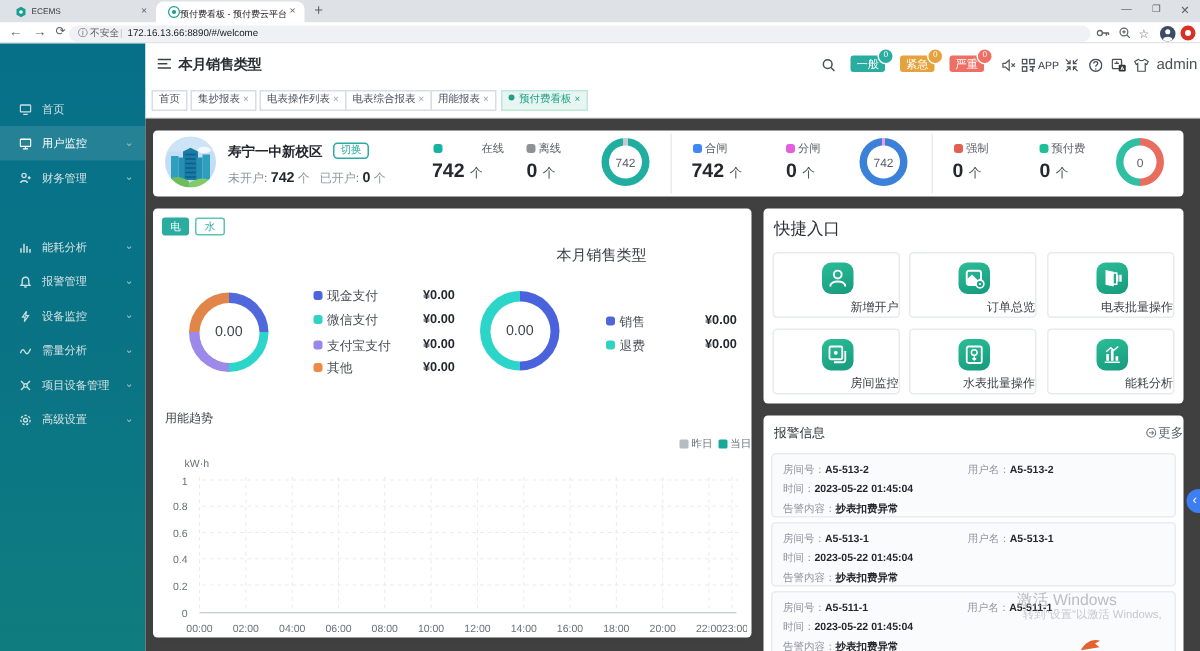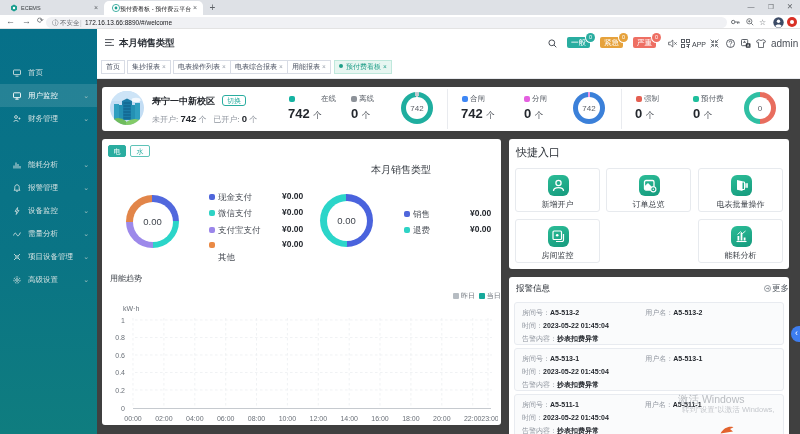--- a/index.html
+++ b/index.html
@@ -45,21 +45,21 @@
 .vdiv { position:absolute; width:1px; background:#e9ebef; }
 .donut { position:absolute; border-radius:50%; }
 .donut .hole { position:absolute; background:#fff; border-radius:50%; display:flex; align-items:center; justify-content:center; color:#5a5e66; }
 
 .lgdot { position:absolute; width:6px; height:6px; border-radius:2px; }
 .lgtxt { position:absolute; font-size:8.5px; color:#4a4f57; }
 .lgval { position:absolute; font-size:8.5px; font-weight:bold; color:#24282e; }
 
 .qbtn { position:absolute; width:85px; height:44px; border:1px solid #e7eaee; border-radius:3px; background:#fff; }
 .qico { position:absolute; left:32px; top:6px; width:21px; height:21px; border-radius:6px; background:linear-gradient(160deg,#2cbd97,#159a7d); }
-.qlbl { position:absolute; left:0; top:30px; width:100%; text-align:center; font-size:8px; color:#3a3f46; }
+.qlbl { position:absolute; left:0; top:30px; width:100%; text-align:right; font-size:8px; color:#3a3f46; }
 
 .aitem { position:absolute; left:5px; width:270px; height:43px; background:#fafbfc; border:1px solid #e8ebf0; border-radius:3px; font-size:7px; }
 .aitem .gl { color:#8f959e; }
 .aitem .gv { color:#24282e; font-weight:bold; }
 .arow { position:absolute; left:7px; white-space:nowrap; }
 </style>
 </head>
 <body>
 <div id="stage">
 
@@ -309,21 +309,21 @@
       <div class="lgdot" style="left:107px;top:55px;background:#4f66db;"></div>
       <span class="lgtxt" style="left:116px;top:53px;">现金支付</span>
       <span class="lgval" style="left:180px;top:52px;">¥0.00</span>
       <div class="lgdot" style="left:107px;top:71px;background:#2ed3c5;"></div>
       <span class="lgtxt" style="left:116px;top:69px;">微信支付</span>
       <span class="lgval" style="left:180px;top:68px;">¥0.00</span>
       <div class="lgdot" style="left:107px;top:88px;background:#9b86ea;"></div>
       <span class="lgtxt" style="left:116px;top:86px;">支付宝支付</span>
       <span class="lgval" style="left:180px;top:85px;">¥0.00</span>
       <div class="lgdot" style="left:107px;top:103px;background:#ea8a45;"></div>
-      <span class="lgtxt" style="left:116px;top:101px;margin-top:12px;">其他</span>
+      <span class="lgtxt" style="left:116px;top:101px;">其他</span>
       <span class="lgval" style="left:180px;top:100px;">¥0.00</span>
 
       <div class="abs" style="left:219px;top:24px;width:160px;text-align:center;font-size:10px;color:#3a3f46;">本月销售类型</div>
       <div class="donut" style="left:218px;top:55px;width:53px;height:53px;background:conic-gradient(#4a63dd 0deg 180deg,#2bd5c9 180deg 360deg);">
         <div class="hole" style="left:6.5px;top:6.5px;width:40px;height:40px;font-size:9.5px;color:#41464e;">0.00</div>
       </div>
       <div class="lgdot" style="left:302px;top:72px;background:#4f66db;"></div>
       <span class="lgtxt" style="left:311px;top:70px;">销售</span>
       <span class="lgval" style="left:368px;top:69px;">¥0.00</span>
       <div class="lgdot" style="left:302px;top:88px;background:#2ed3c5;"></div>
@@ -393,20 +393,28 @@
         <div class="qlbl">电表批量操作</div>
       </div>
       <div class="qbtn" style="left:6px;top:80px;">
         <div class="qico"><svg width="21" height="21" viewBox="0 0 21 21">
               <rect x="5" y="5" width="8.5" height="8.5" rx="1" fill="none" stroke="#fff" stroke-width="1.2"></rect>
               <path d="M15.5 8 V14 A1.5 1.5 0 0 1 14 15.5 H8" fill="none" stroke="#fff" stroke-width="1.2"></path>
               <circle cx="9.2" cy="9.2" r="1.3" fill="#fff"></circle>
             </svg></div>
         <div class="qlbl">房间监控</div>
       </div>
+      <div class="qbtn" style="left:97px;top:80px;">
+        <div class="qico"><svg width="21" height="21" viewBox="0 0 21 21">
+              <rect x="5.5" y="5" width="10" height="11" rx="1.2" fill="none" stroke="#fff" stroke-width="1.2"></rect>
+              <circle cx="10.5" cy="9" r="1.9" fill="none" stroke="#fff" stroke-width="1"></circle>
+              <path d="M10.5 11.5 V14 M9.3 12.8 L10.5 14 L11.7 12.8" fill="none" stroke="#fff" stroke-width="1"></path>
+            </svg></div>
+        <div class="qlbl">水表批量操作</div>
+      </div>
       <div class="qbtn" style="left:189px;top:80px;">
         <div class="qico"><svg width="21" height="21" viewBox="0 0 21 21">
               <path d="M5.5 15.5 H15.5" stroke="#fff" stroke-width="1.1"></path>
               <rect x="6.5" y="10" width="1.8" height="4.5" fill="#fff"></rect>
               <rect x="9.6" y="7" width="1.8" height="7.5" fill="#fff"></rect>
               <rect x="12.7" y="11.5" width="1.8" height="3" fill="#fff"></rect>
               <path d="M6.5 8.5 L9.5 5.8 L11.5 7.5 L14.5 5" fill="none" stroke="#fff" stroke-width="0.9"></path>
             </svg></div>
         <div class="qlbl">能耗分析</div>
       </div>

